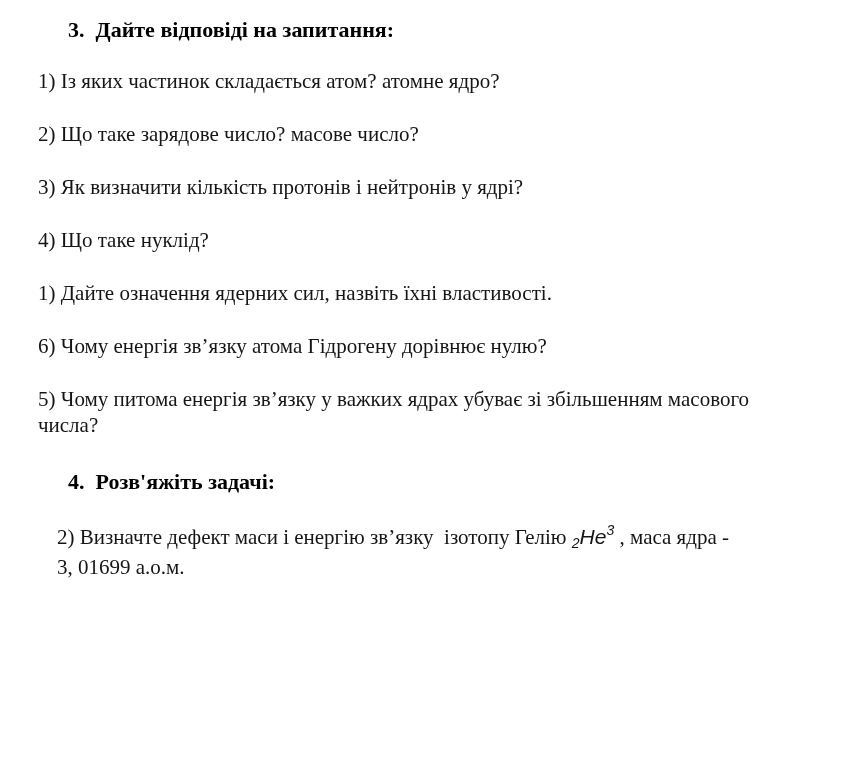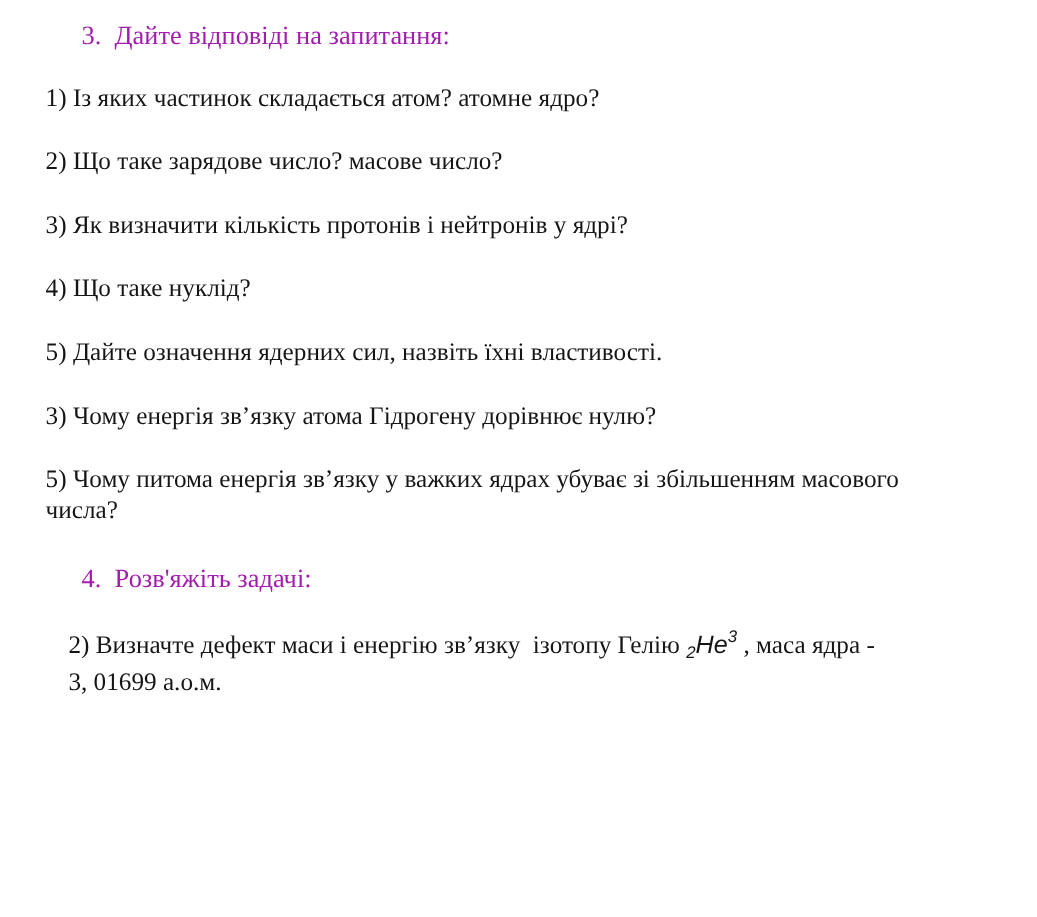--- a/index.html
+++ b/index.html
@@ -17,22 +17,22 @@
   .page {
     box-sizing: border-box;
     width: 864px;
     height: 764px;
     padding: 16px 44px 0 38px;
     background: #ffffff;
   }
   .section-heading {
     font-size: 22px;
     line-height: 28px;
-    font-weight: normal;
-    color: #a21caf;
+    font-weight: bold;
+    color: #000000;
     margin: 0 0 24px 30px;
     white-space: pre-wrap;
   }
   .section-heading.second {
     margin-top: 30px;
     margin-bottom: 26px;
   }
   .question {
     font-size: 21px;
     line-height: 26px;
@@ -67,22 +67,22 @@
 <body>
 
 <div class="page">
 
   <h2 class="section-heading">3.  Дайте відповіді на запитання:</h2>
 
   <p class="question">1) Із яких частинок складається атом? атомне ядро?</p>
   <p class="question">2) Що таке зарядове число? масове число?</p>
   <p class="question">3) Як визначити кількість протонів і нейтронів у ядрі?</p>
   <p class="question">4) Що таке нуклід?</p>
-  <p class="question">5) Дайте означення ядерних сил, назвіть їхні властивості.</p>
-  <p class="question">3) Чому енергія зв’язку атома Гідрогену дорівнює нулю?</p>
+  <p class="question">1) Дайте означення ядерних сил, назвіть їхні властивості.</p>
+  <p class="question">6) Чому енергія зв’язку атома Гідрогену дорівнює нулю?</p>
   <p class="question">5) Чому питома енергія зв’язку у важких ядрах убуває зі збільшенням масового числа?</p>
 
   <h2 class="section-heading second">4.  Розв'яжіть задачі:</h2>
 
 
   <p class="task"><span>2) Визначте дефект маси і енергію зв’язку  ізотопу Гелію </span><span class="nuclide"><sub>2</sub><span>He</span><sup>3</sup></span><span> , маса ядра -</span><br><span>3, 01699 а.о.м.</span></p>
 
 </div>
 
 </body></html>

